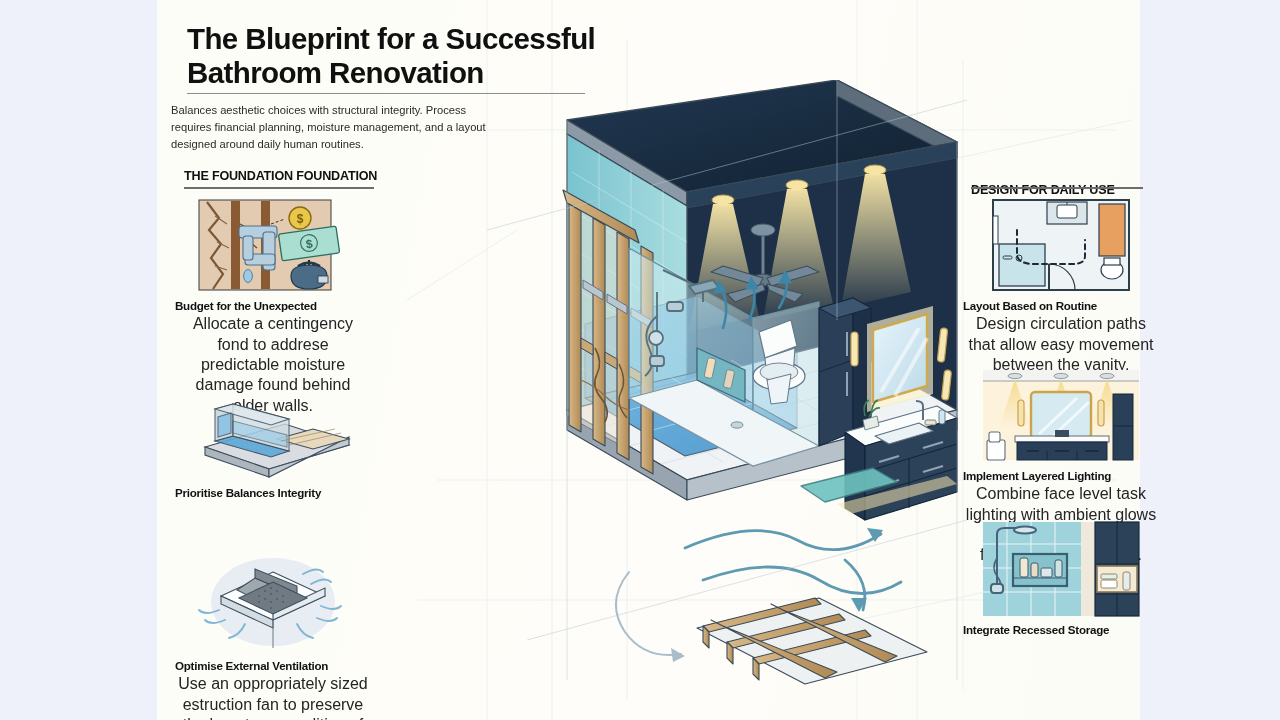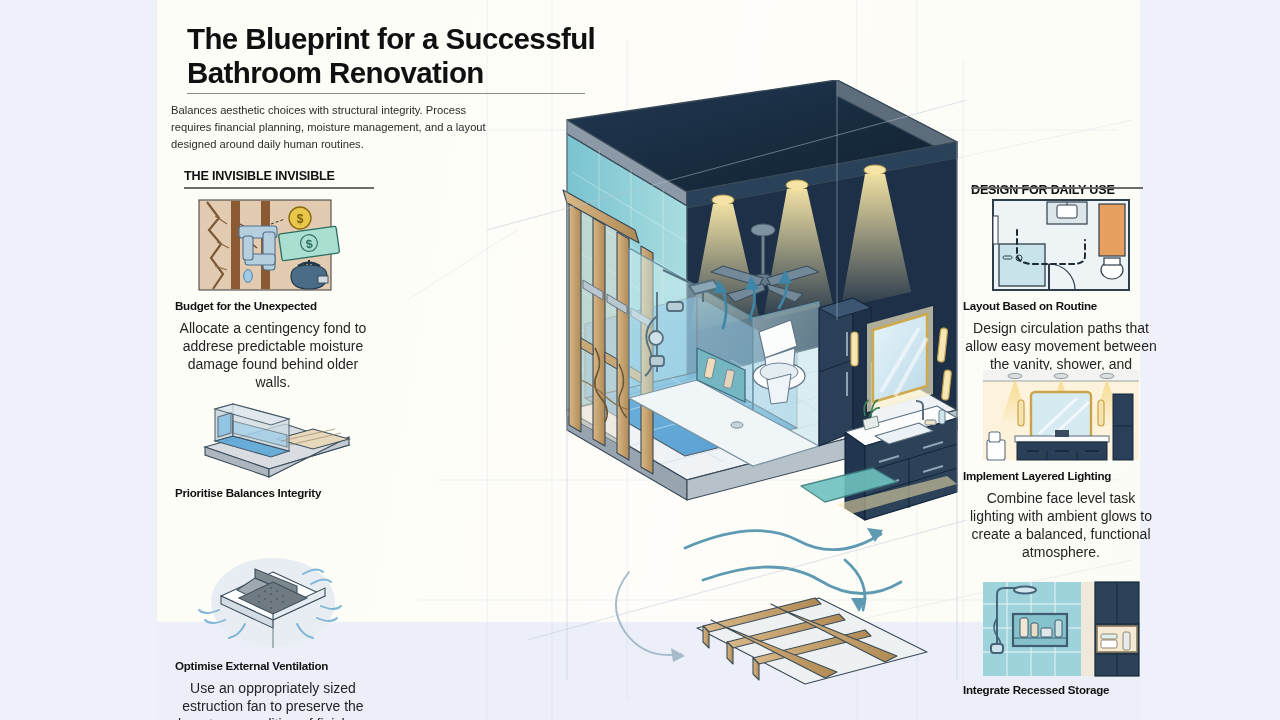--- a/index.html
+++ b/index.html
@@ -8,21 +8,21 @@
     width:1280px;height:720px;overflow:hidden;
     background:#eceff8;
     font-family:"Liberation Sans", sans-serif;
     position:relative;
   }
   #stage{position:absolute;inset:0;width:1280px;height:720px;}
   .side-gutter{position:absolute;top:0;height:720px;background:#eef1f9;}
   .gutter-l{left:0;width:157px;}
   .gutter-r{left:1140px;width:140px;}
   .panel{
-    position:absolute;left:157px;top:0;width:983px;height:622px;
+    position:absolute;left:157px;top:0;width:983px;height:720px;
     background:linear-gradient(100deg,#fdfdf7 0%,#fefdf9 55%,#fcfcf6 100%);
   }
 
   
   .title{
     position:absolute;left:30px;top:22px;width:470px;
     font-size:29.5px;font-weight:bold;line-height:1.16;
     color:#101010;letter-spacing:-0.6px;
   }
   .title-rule{
@@ -45,31 +45,31 @@
   .col-rule.right{left:814px;top:187px;width:172px;}
 
   
   .card{position:absolute;width:196px;}
   .card .thumb{position:relative;width:176px;height:98px;margin:0 auto;overflow:hidden;}
   .card .ctitle{
     margin-top:5px;text-align:left;font-size:11.6px;font-weight:bold;color:#111;
     line-height:1.15;letter-spacing:-0.25px;
   }
   .card .cbody{
-    margin-top:8px;text-align:center;font-size:14px;color:#242424;line-height:1.27;
+    margin-top:2px;text-align:center;font-size:16px;color:#242424;line-height:1.27;
     padding:0 2px;
   }
   .col-left .card{left:18px;}
   .col-right .card{left:806px;}
   .row1{top:196px;}
   .row2{top:383px;}
   .row3{top:556px;}
   .col-right .row1{top:196px;}
   .col-right .row2{top:366px;}
-  .col-right .row3{top:580px;}
+  .col-right .row3{top:520px;}
 
   
   .scene{position:absolute;left:210px;top:80px;width:600px;height:620px;}
   .scene svg{display:block;}
 
   
   .bp-lines{position:absolute;left:160px;top:0;width:990px;height:720px;opacity:.5;pointer-events:none;}
 </style>
 </head>
 <body>
@@ -95,21 +95,21 @@
         <line x1="250" y1="300" x2="360" y2="230"></line>
         <line x1="700" y1="180" x2="975" y2="120"></line>
         <line x1="700" y1="620" x2="975" y2="560"></line>
       </g>
     </svg>
 
     <div class="title">The Blueprint for a Successful Bathroom Renovation</div>
     <div class="title-rule"></div>
     <div class="subtitle">Balances aesthetic choices with structural integrity. Process requires financial planning, moisture management, and a layout designed around daily human routines.</div>
 
-    <div class="col-head left">THE INVISIBLE INVISIBLE</div>
+    <div class="col-head left">THE FOUNDATION FOUNDATION</div>
     <div class="col-rule left"></div>
 
     <div class="col-head right">DESIGN FOR DAILY USE</div>
     <div class="col-rule right"></div>
 
     <div class="col-left">
 
       <div class="card row1">
         <div class="thumb">
           <svg viewBox="0 0 176 98" width="176" height="98">

